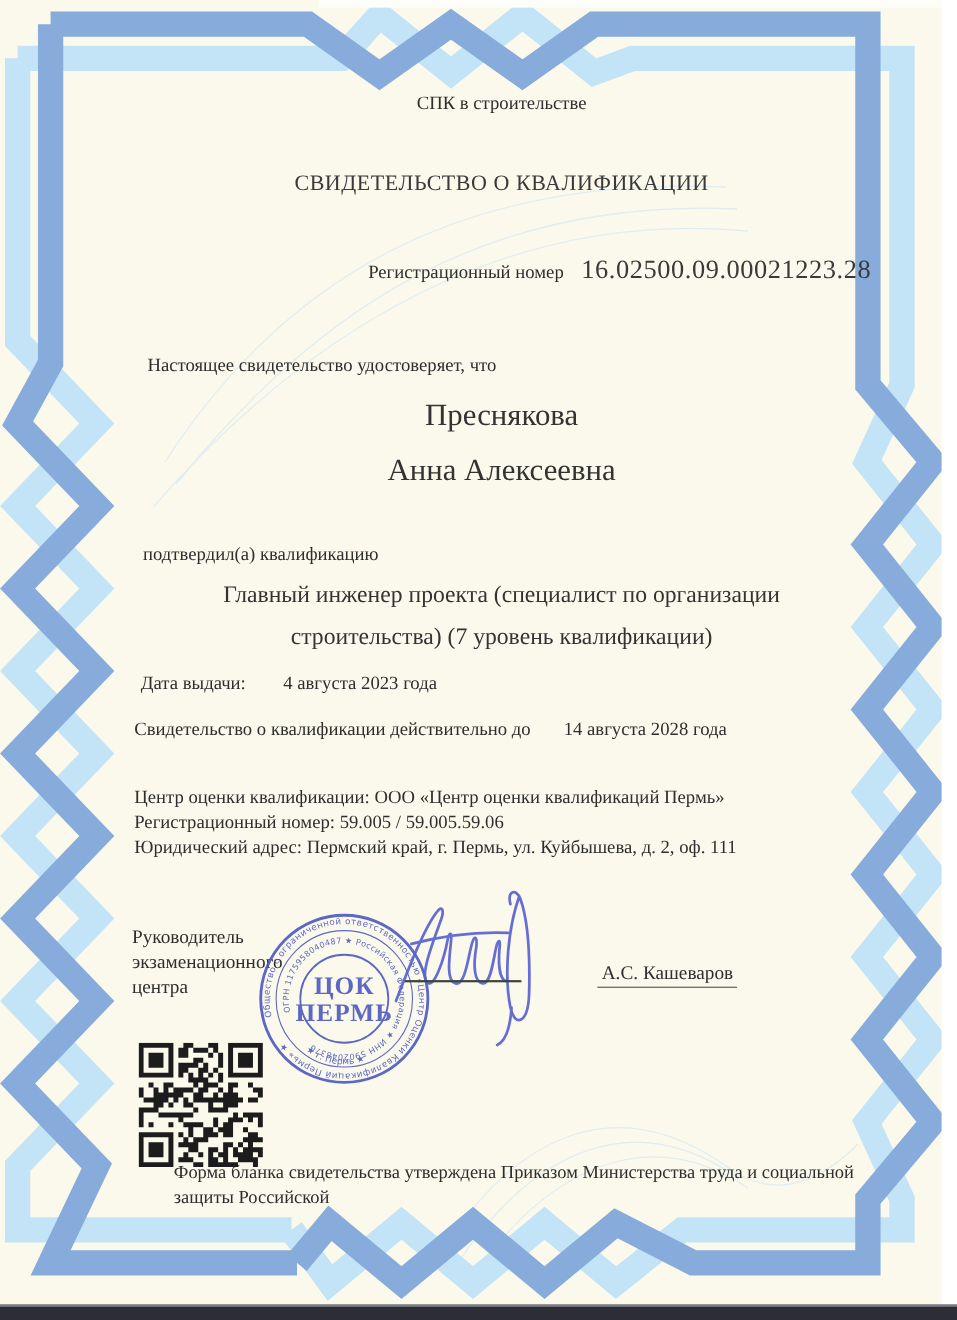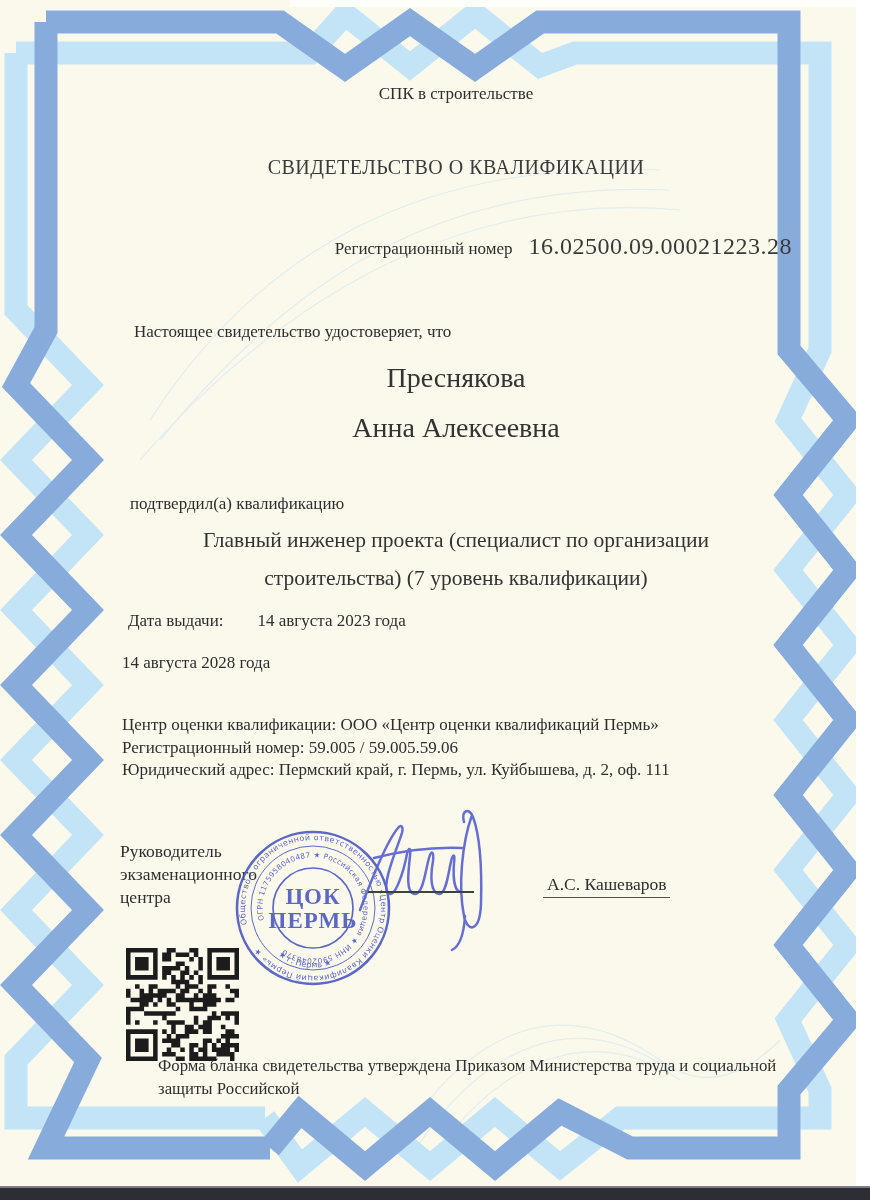--- a/index.html
+++ b/index.html
@@ -73,24 +73,25 @@
     <div class="abs ctr name" style="top:362px;">Преснякова</div>
     <div class="abs ctr name" style="top:412px;">Анна Алексеевна</div>
 
     <div class="abs body-sm" style="top:494px;left:10px;">подтвердил(а) квалификацию</div>
 
     <div class="abs ctr qual" style="top:528px;">Главный инженер проекта (специалист по организации</div>
     <div class="abs ctr qual" style="top:566px;">строительства) (7 уровень квалификации)</div>
 
     <div class="abs row" style="top:611px;left:8px;gap:34px;">
       <span class="body-sm">Дата выдачи:</span>
-      <span class="body-sm">14 августа 2023 года</span>
+      <span class="body-sm">4 августа 2023 года</span>
     </div>
 
     <div class="abs row" style="top:653px;left:2px;gap:30px;">
+      <span class="body-sm">Свидетельство о квалификации действительно до</span>
       <span class="body-sm">14 августа 2028 года</span>
     </div>
 
     <div class="abs centerblock" style="top:714px;left:2px;">
       <div>Центр оценки квалификации: ООО «Центр оценки квалификаций Пермь»</div>
       <div>Регистрационный номер: 59.005 / 59.005.59.06</div>
       <div>Юридический адрес: Пермский край, г. Пермь, ул. Куйбышева, д. 2, оф. 111</div>
     </div>
 
     <div class="abs rolelines" style="top:840px;left:0;">

